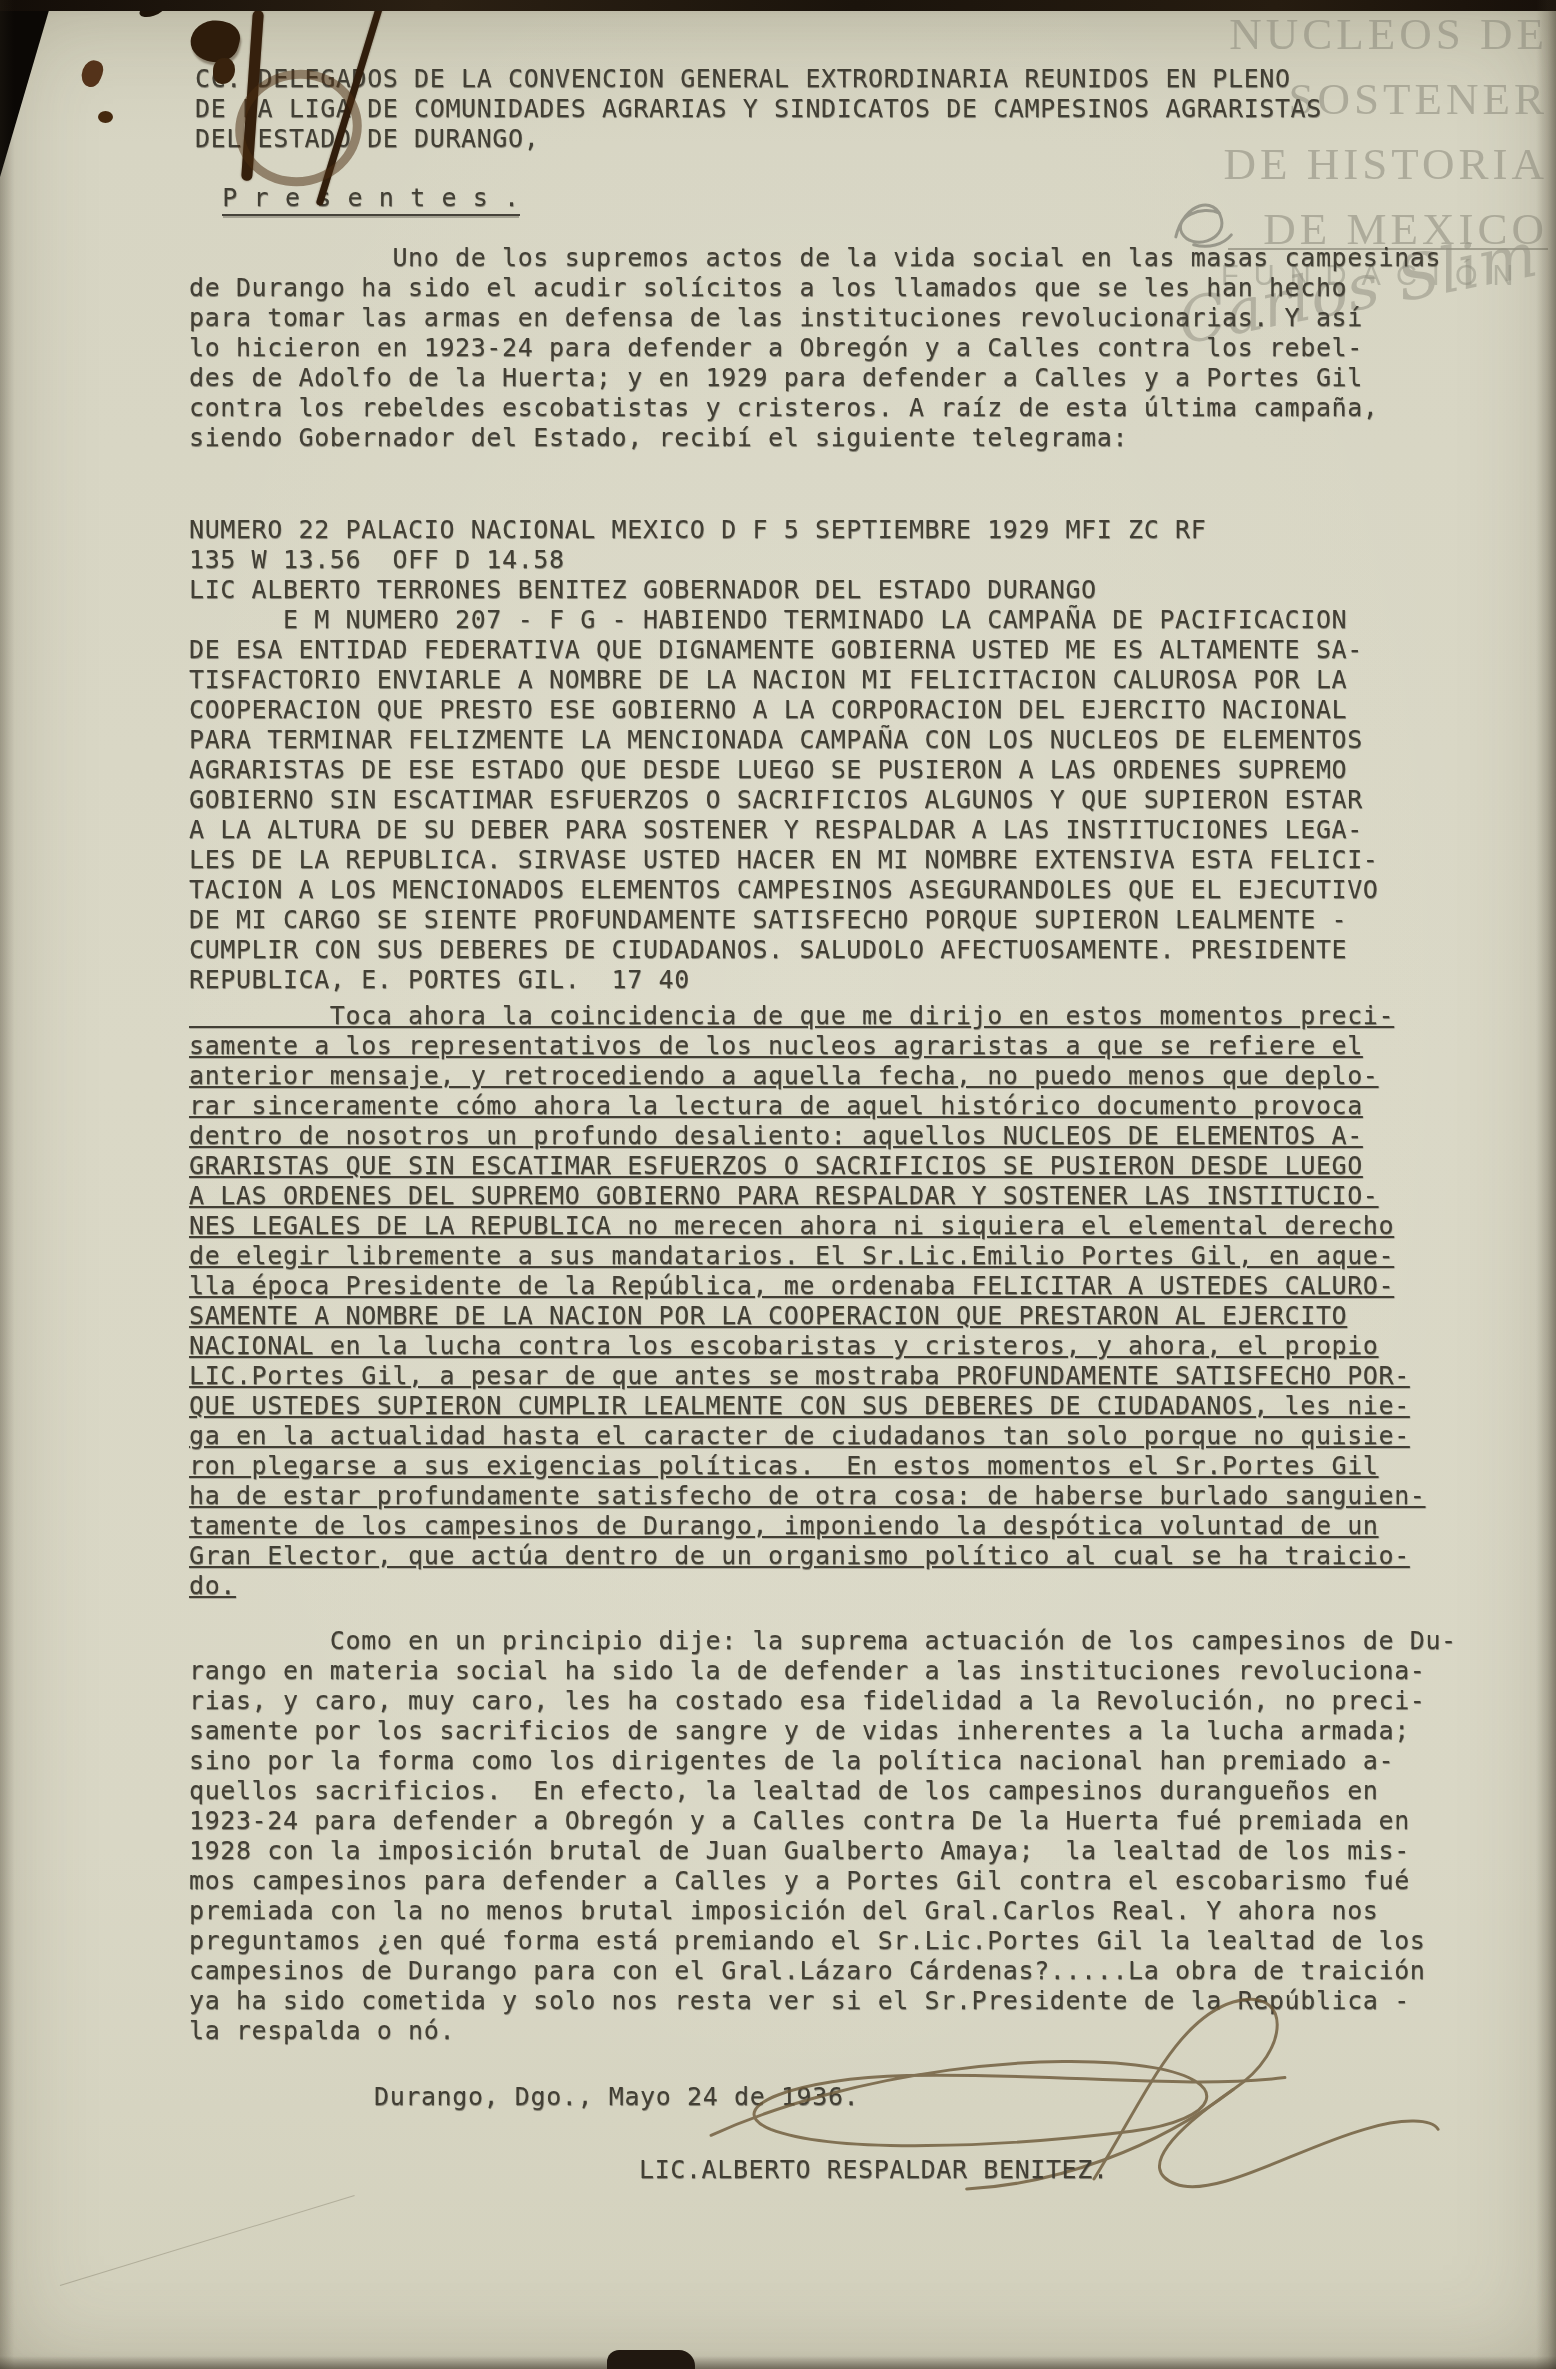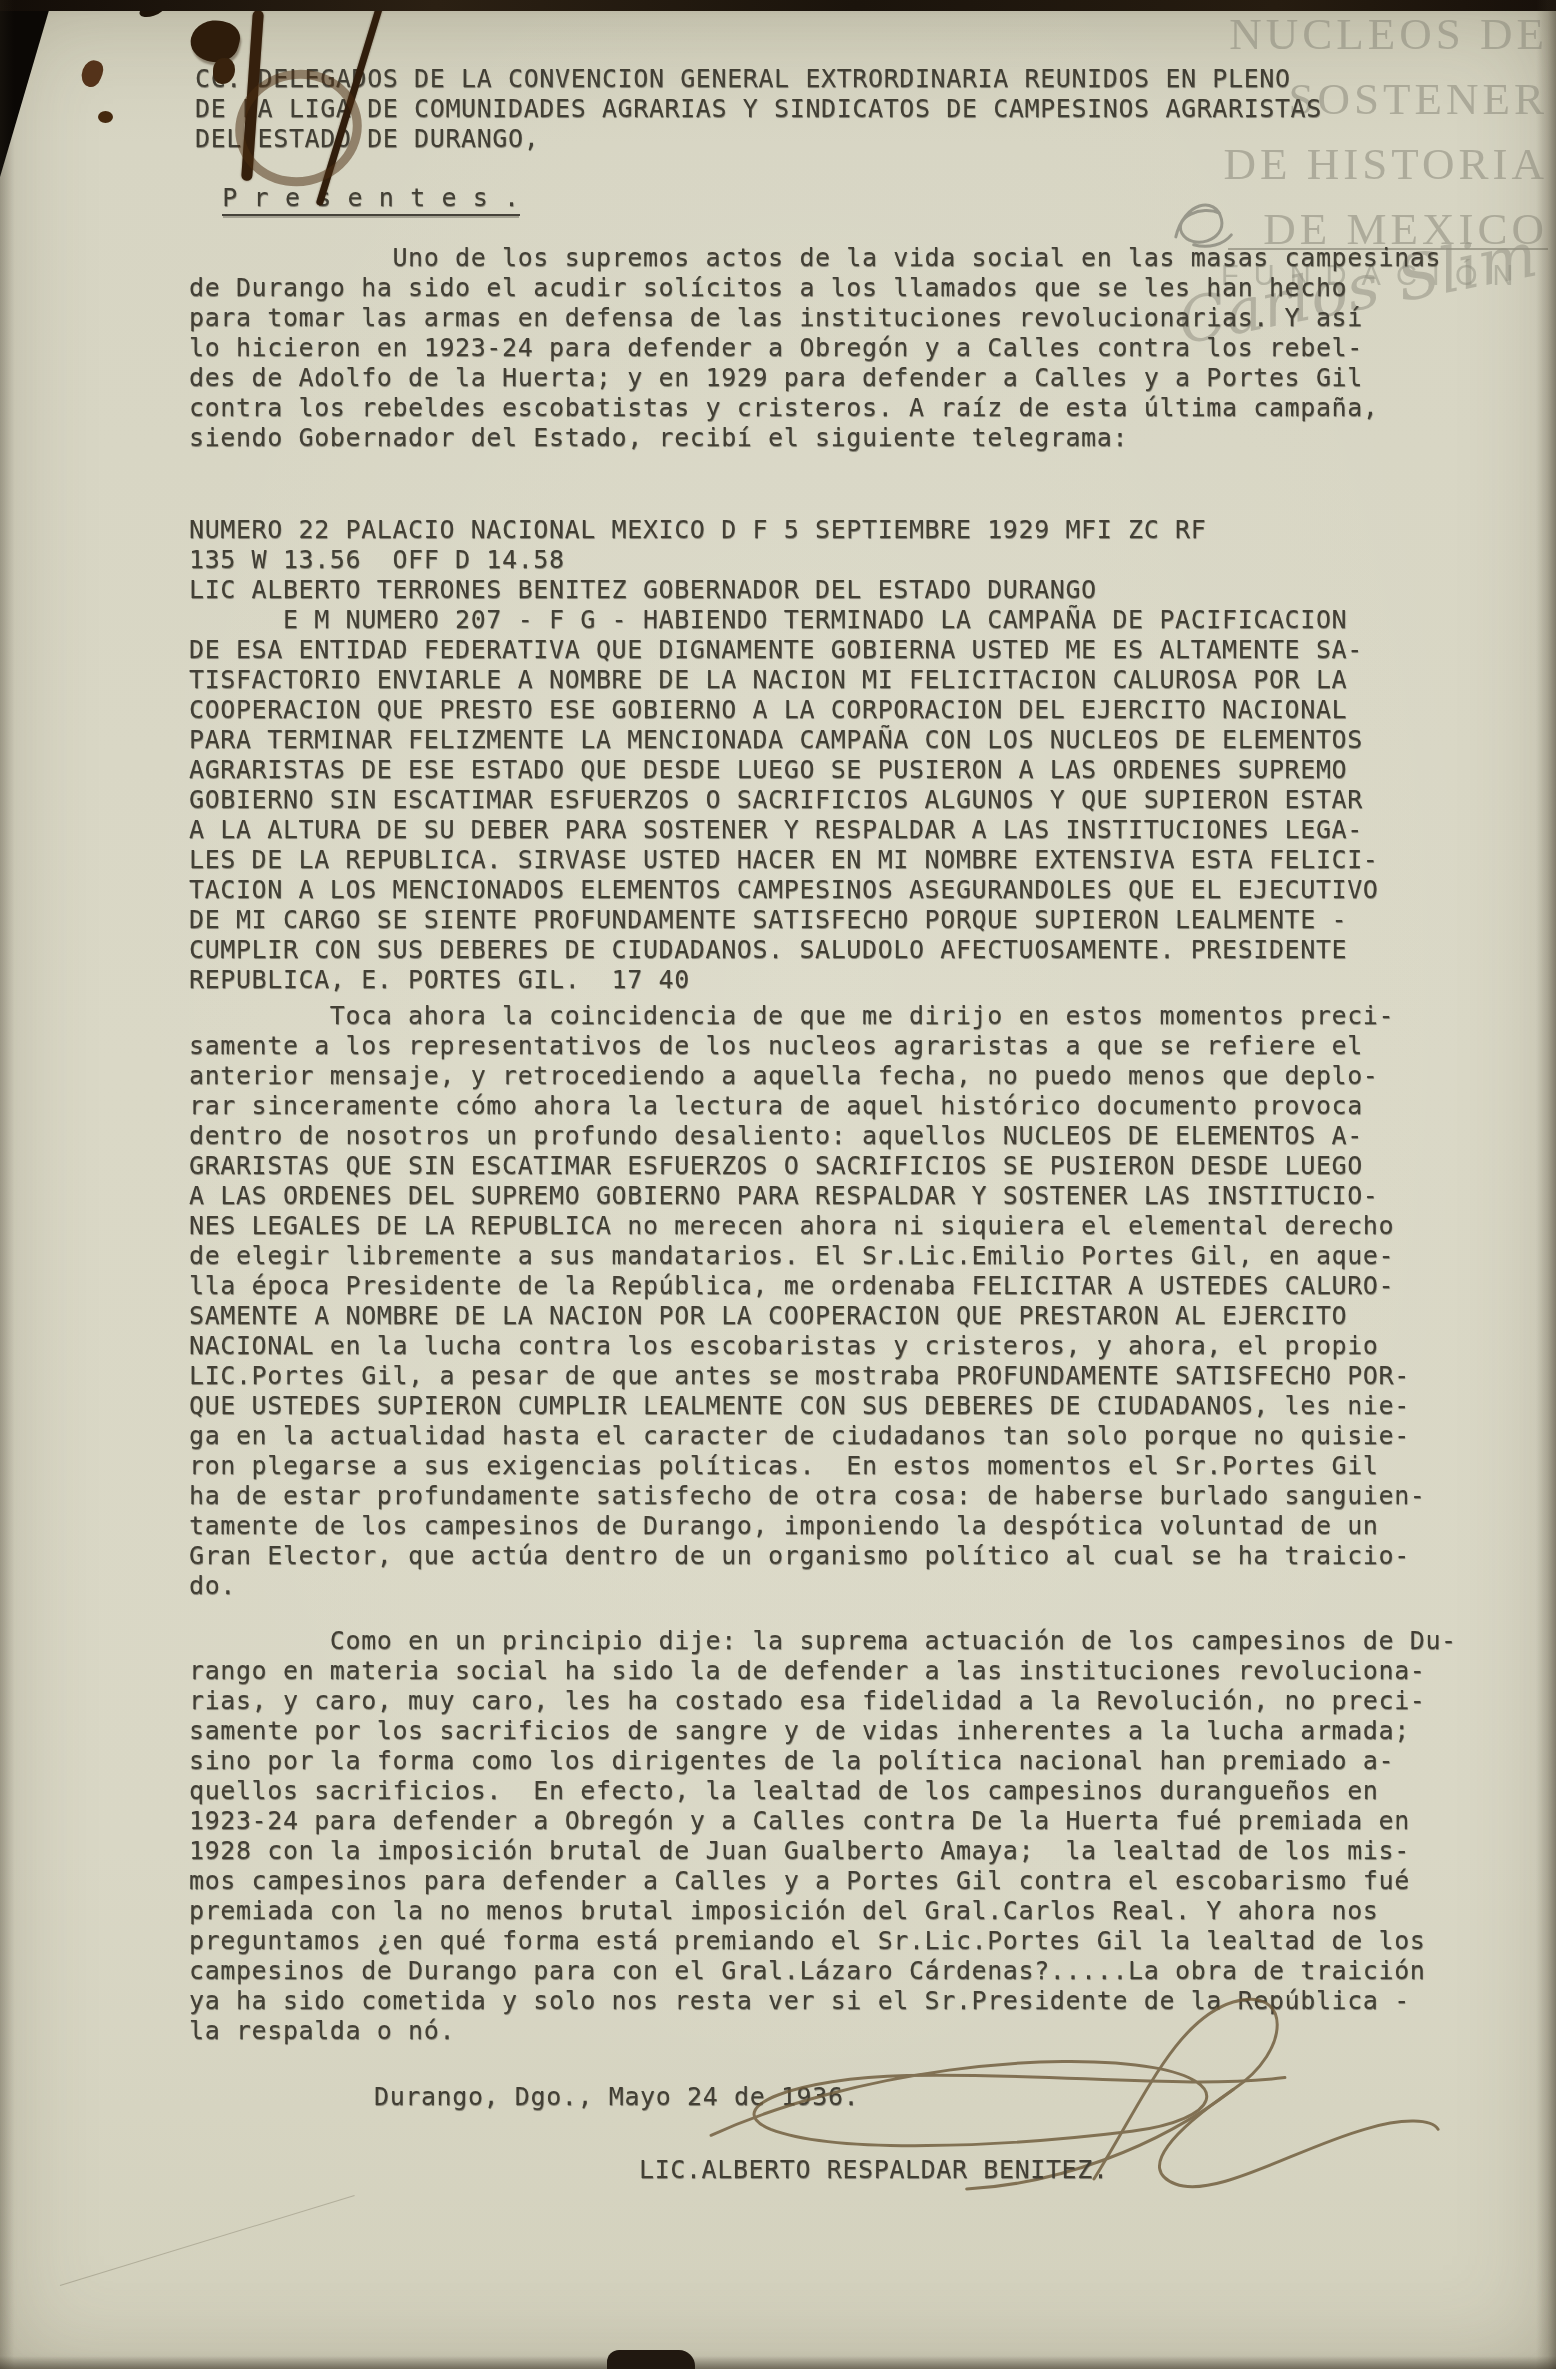--- a/index.html
+++ b/index.html
@@ -119,21 +119,21 @@
 PARA TERMINAR FELIZMENTE LA MENCIONADA CAMPAÑA CON LOS NUCLEOS DE ELEMENTOS
 AGRARISTAS DE ESE ESTADO QUE DESDE LUEGO SE PUSIERON A LAS ORDENES SUPREMO
 GOBIERNO SIN ESCATIMAR ESFUERZOS O SACRIFICIOS ALGUNOS Y QUE SUPIERON ESTAR
 A LA ALTURA DE SU DEBER PARA SOSTENER Y RESPALDAR A LAS INSTITUCIONES LEGA-
 LES DE LA REPUBLICA. SIRVASE USTED HACER EN MI NOMBRE EXTENSIVA ESTA FELICI-
 TACION A LOS MENCIONADOS ELEMENTOS CAMPESINOS ASEGURANDOLES QUE EL EJECUTIVO
 DE MI CARGO SE SIENTE PROFUNDAMENTE SATISFECHO PORQUE SUPIERON LEALMENTE -
 CUMPLIR CON SUS DEBERES DE CIUDADANOS. SALUDOLO AFECTUOSAMENTE. PRESIDENTE
 REPUBLICA, E. PORTES GIL.  17 40</div>
 
-<div class="typed" style="left:189px;top:1001px;">         Toca ahora la coincidencia de que me dirijo en estos momentos preci-
+<div class="typed" style="left:189px;top:1001px;text-decoration:underline;">         Toca ahora la coincidencia de que me dirijo en estos momentos preci-
 samente a los representativos de los nucleos agraristas a que se refiere el
 anterior mensaje, y retrocediendo a aquella fecha, no puedo menos que deplo-
 rar sinceramente cómo ahora la lectura de aquel histórico documento provoca
 dentro de nosotros un profundo desaliento: aquellos NUCLEOS DE ELEMENTOS A-
 GRARISTAS QUE SIN ESCATIMAR ESFUERZOS O SACRIFICIOS SE PUSIERON DESDE LUEGO
 A LAS ORDENES DEL SUPREMO GOBIERNO PARA RESPALDAR Y SOSTENER LAS INSTITUCIO-
 NES LEGALES DE LA REPUBLICA no merecen ahora ni siquiera el elemental derecho
 de elegir libremente a sus mandatarios. El Sr.Lic.Emilio Portes Gil, en aque-
 lla época Presidente de la República, me ordenaba FELICITAR A USTEDES CALURO-
 SAMENTE A NOMBRE DE LA NACION POR LA COOPERACION QUE PRESTARON AL EJERCITO

